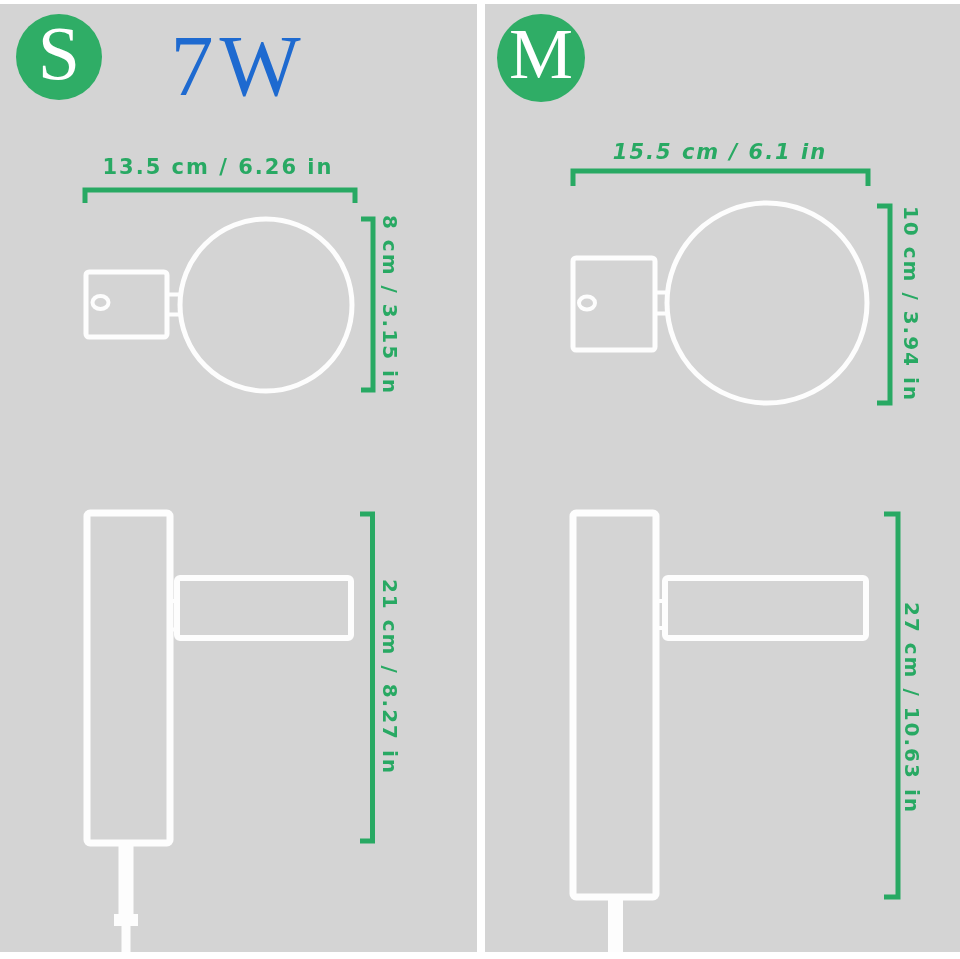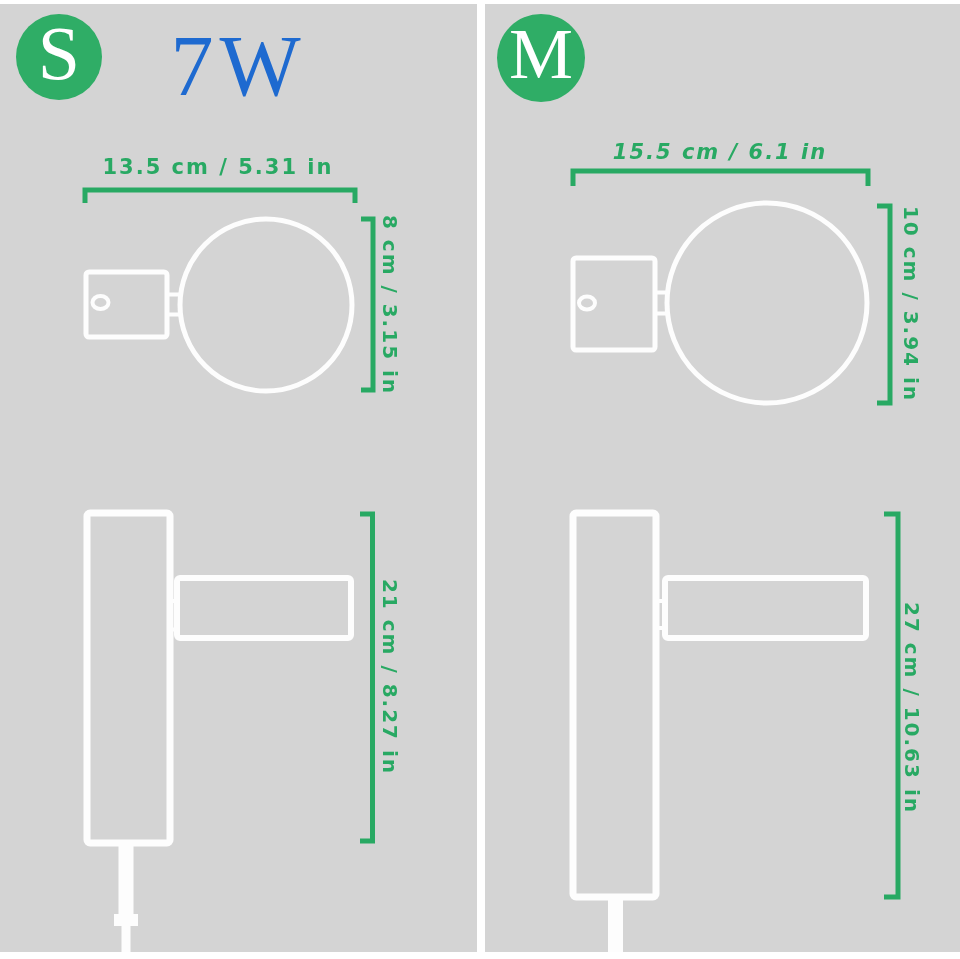--- a/index.html
+++ b/index.html
@@ -75,21 +75,21 @@
 <div id="screen">
 
   <div class="panel" id="panel-s">
 
     <div class="size-badge">
       <span>S</span>
     </div>
 
     <div class="wattage">7W</div>
 
-    <div class="dim-label dim-horizontal dim-width">13.5 cm / 5.31 in</div>
+    <div class="dim-label dim-horizontal dim-width">13.5 cm / 6.26 in</div>
     <div class="dim-label dim-vertical dim-height">8 cm / 3.15 in</div>
     <div class="dim-label dim-vertical dim-length">21 cm / 8.27 in</div>
 
     <svg class="drawing" width="477" height="948" viewBox="0 0 477 948">
 
       <g>
         <polyline class="dim-stroke" points="85,199 85,186 355,186 355,199"></polyline>
       </g>
       <g>
         <polyline class="dim-stroke" points="361,215 373,215 373,386 361,386"></polyline>

